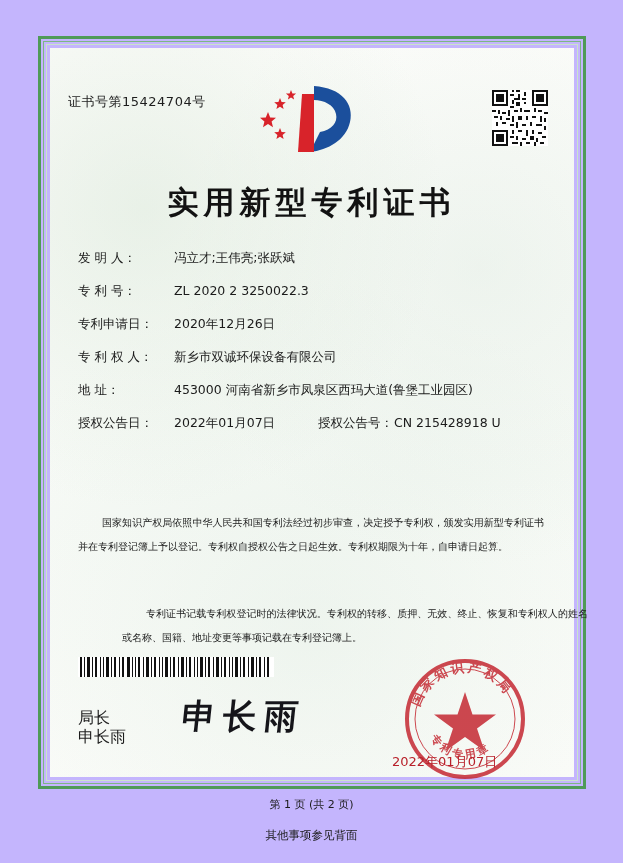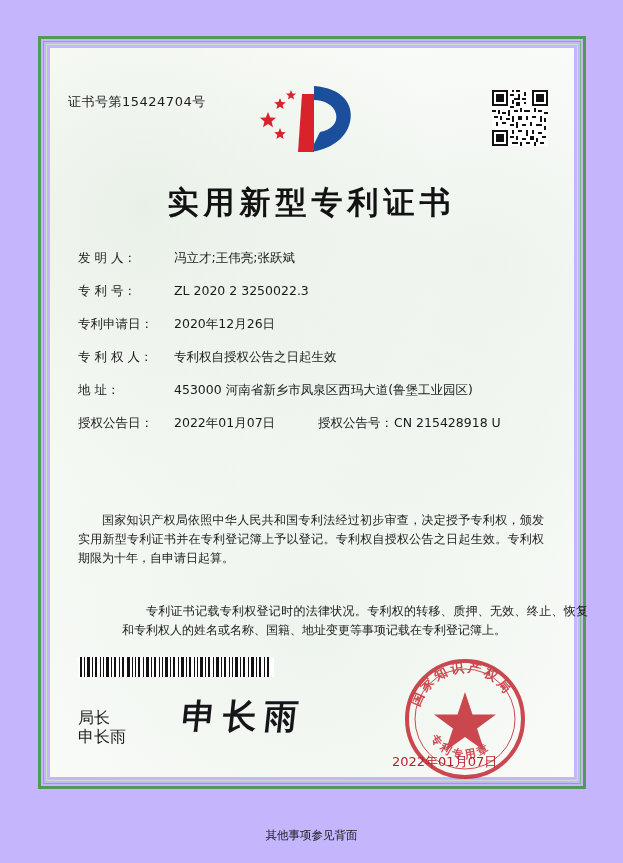--- a/index.html
+++ b/index.html
@@ -142,22 +142,22 @@
     position: absolute;
     left: 316px;
     top: 0;
   }
 
   
   .para {
     position: absolute;
     left: 78px;
     width: 466px;
-    font-size: 12px;
-    line-height: 19px;
+    font-size: 10px;
+    line-height: 24px;
     color: #1b1b1b;
     text-align: justify;
     text-indent: 24px;
   }
   .para.p1 { top: 511px; }
   .para.p2 { top: 602px; margin-left: 44px; }
 
   
   .barcode {
     position: absolute;
@@ -339,21 +339,21 @@
       <span class="val">ZL 2020 2 3250022.3</span>
     </div>
 
     <div class="row">
       <span class="lbl">专利申请日：</span>
       <span class="val">2020年12月26日</span>
     </div>
 
     <div class="row">
       <span class="lbl">专 利 权 人：</span>
-      <span class="val">专利权自授权公告之日起生效</span>
+      <span class="val">新乡市双诚环保设备有限公司</span>
     </div>
 
     <div class="row">
       <span class="lbl">地 址：</span>
       <span class="val">453000 河南省新乡市凤泉区西玛大道(鲁堡工业园区)</span>
     </div>
 
     <div class="row">
       <span class="lbl">授权公告日：</span>
       <span class="val">2022年01月07日</span>
@@ -444,15 +444,16 @@
           <textPath href="#arcTop" startOffset="8%">国家知识产权局</textPath>
         </text>
         <text font-size="11" font-weight="bold" fill="#c3212b" font-family="'DejaVu Sans','Liberation Sans',sans-serif" letter-spacing="3">
           <textPath href="#arcBottom" startOffset="16%">专利专用章</textPath>
         </text>
       </g>
     </svg>
   </div>
   <div class="seal-date">2022年01月07日</div>
 
+  <div class="page-num">第 1 页 (共 2 页)</div>
   <div class="footer-note">其他事项参见背面</div>
 
 </div>
 
 </body></html>

